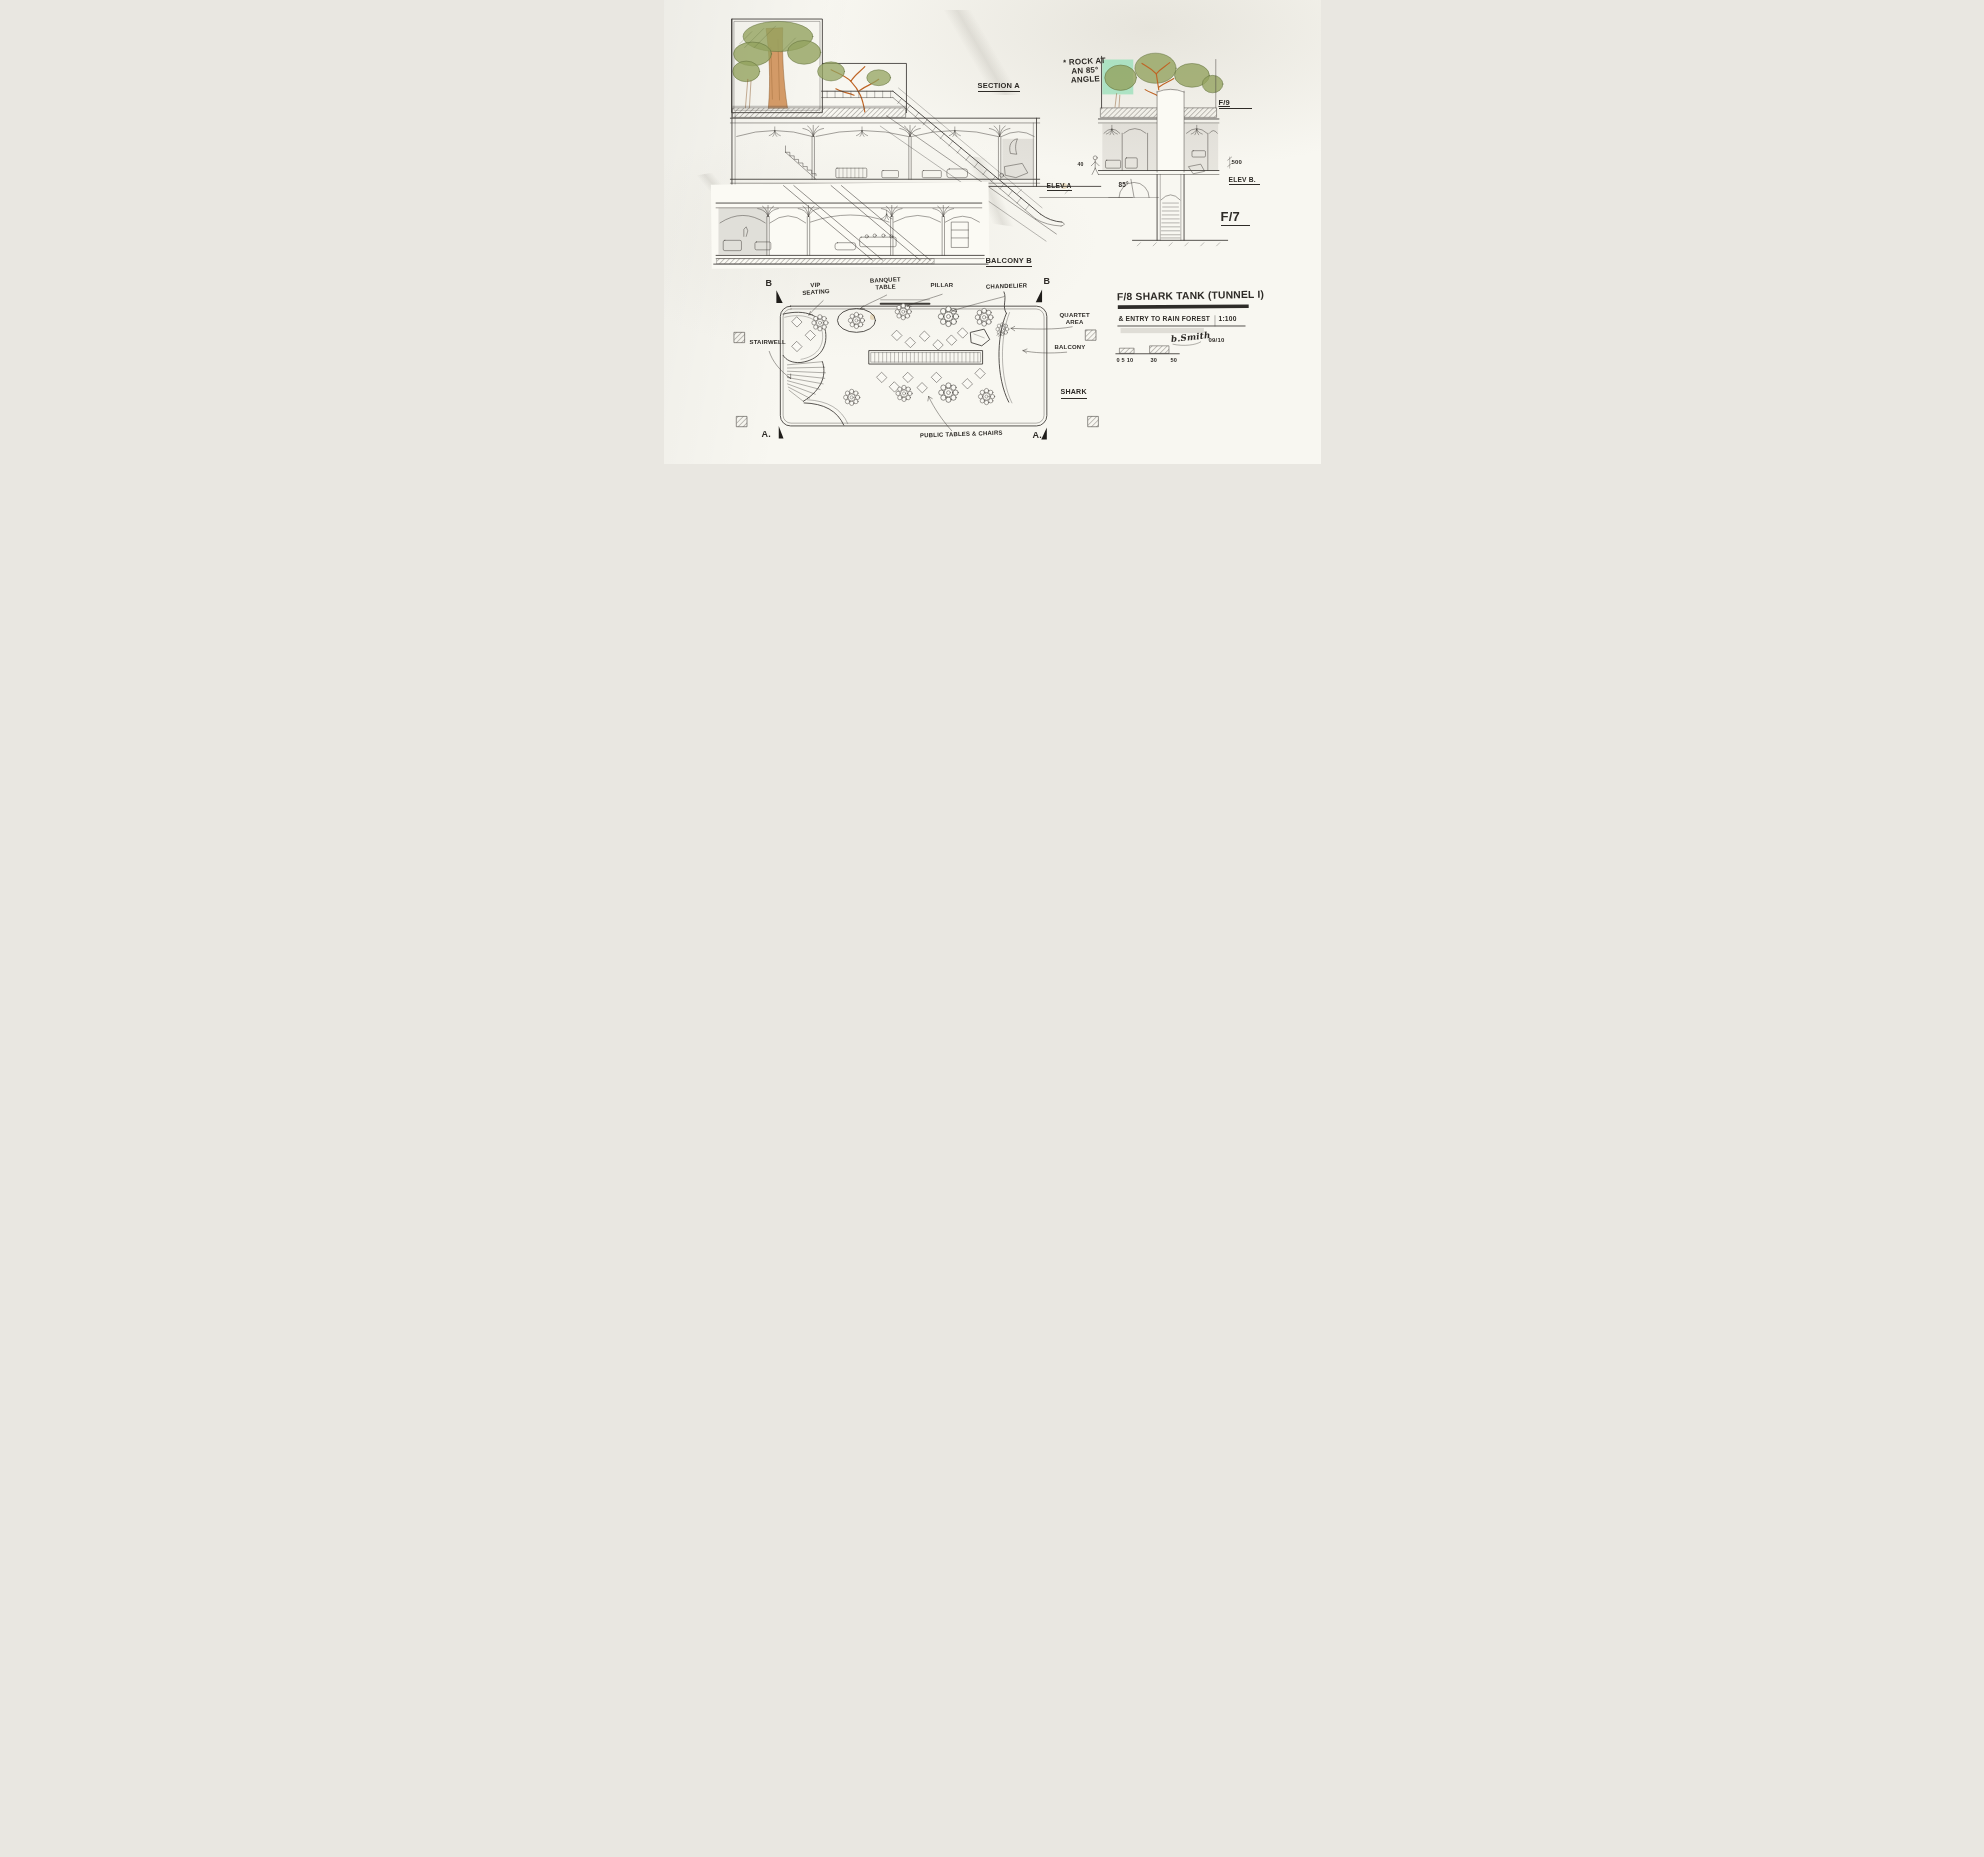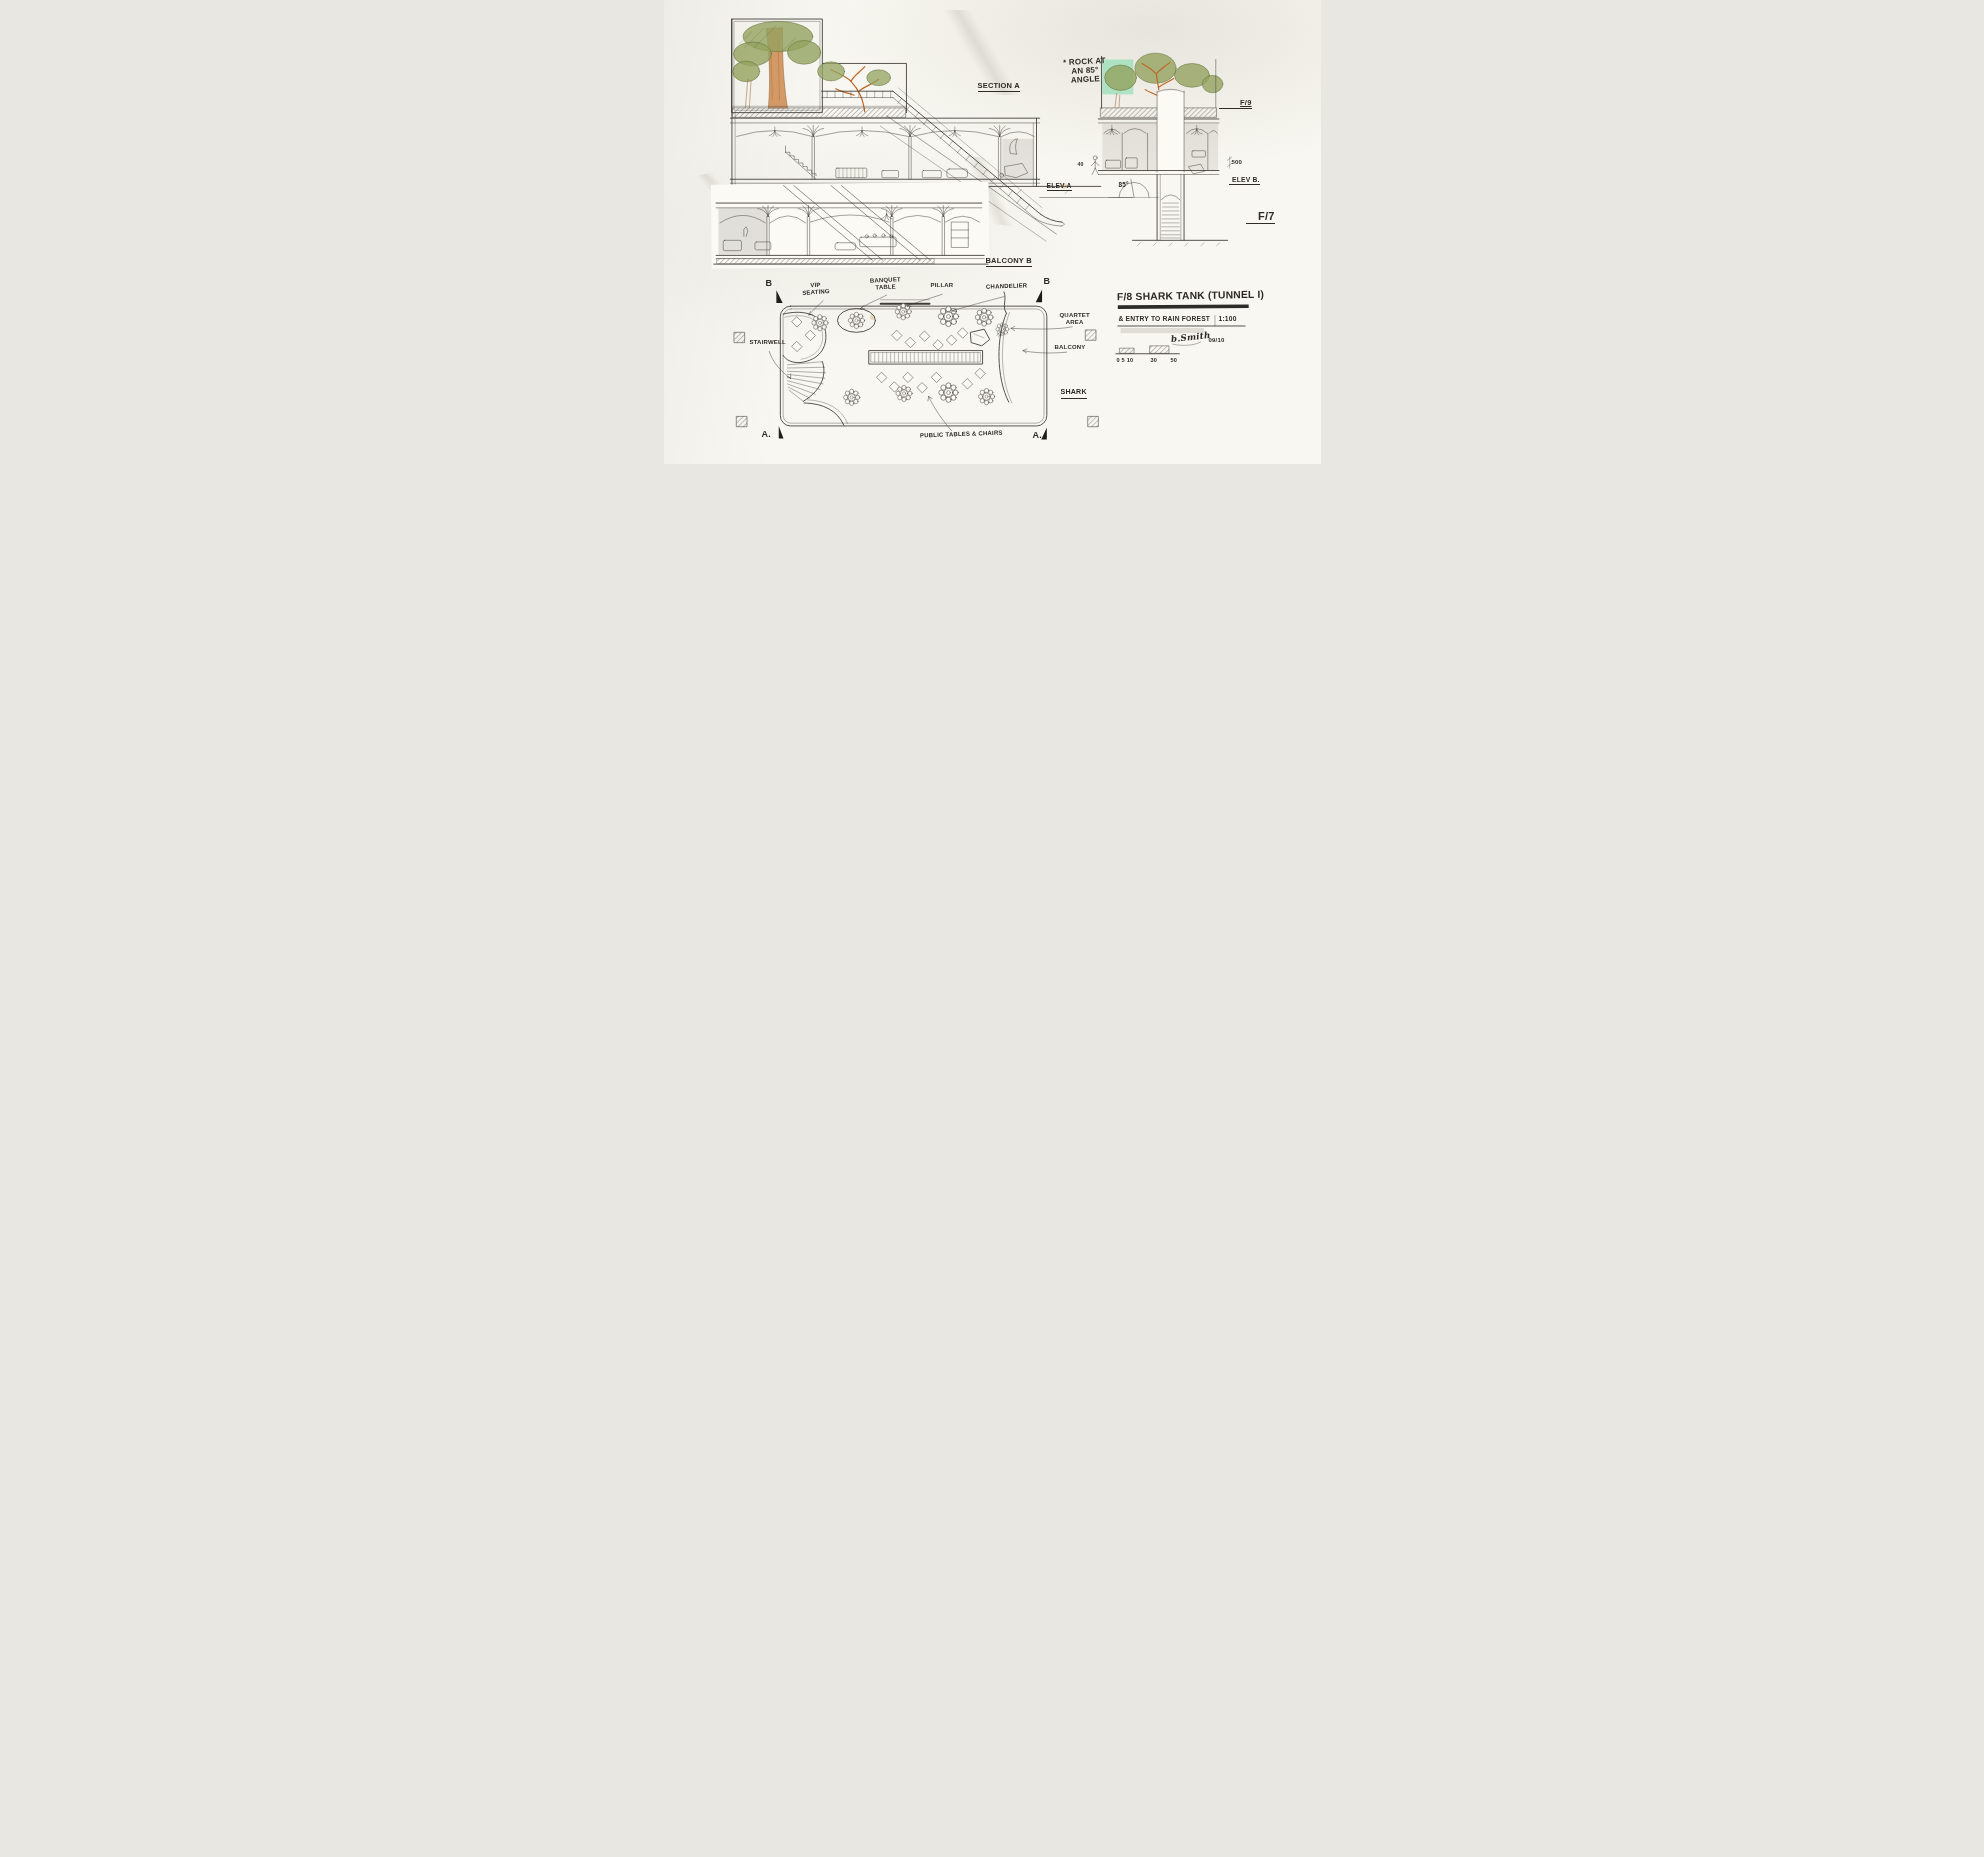--- a/index.html
+++ b/index.html
@@ -10,21 +10,21 @@
       radial-gradient(357px 167px at 28% 52%, rgba(198,194,184,.18), transparent 70%),
       linear-gradient(100deg, rgba(0,0,0,.045), transparent 26%),
       #f8f7f1;
     font-family:"Liberation Sans",sans-serif;
   }
   #sheet{position:absolute;left:0;top:0;}
   .s1{stroke:#3f3c38;stroke-width:1.2;fill:none;stroke-linecap:round;stroke-linejoin:round;}
   .s2{stroke-width:2.2;}
   .s3{stroke-width:5;}
   .lbl{position:absolute;color:#2e2b27;font-weight:700;letter-spacing:0.2px;white-space:pre-line;line-height:1.12;}
-  .ul{border-bottom:0.9px solid #2e2b27;padding-bottom:0.8px;display:inline-block;text-align:right;}
+  .ul{border-bottom:0.9px solid #2e2b27;padding-bottom:0.8px;display:inline-block;}
   .ctr{text-align:center;}
   .hand-title{font-size:10.3px;letter-spacing:0.2px;transform:rotate(-1deg);}
   .sig{font-family:"DejaVu Serif",serif;font-style:italic;font-weight:700;transform:rotate(-6deg);}
   .smudge{position:absolute;background:linear-gradient(60deg,transparent 42%,rgba(110,105,95,.14) 50%,transparent 58%);pointer-events:none;}
   .dot{position:absolute;border-radius:50%;background:#d9bf8f;opacity:.5;filter:blur(0.4px);pointer-events:none;}
 </style>
 </head>
 <body>
 
 <div id="stage">
@@ -348,21 +348,21 @@
   <div class="lbl ctr" style="left:391px;top:58px;font-size:8px;width:60px;transform:rotate(-3deg);">* ROCK AT
 AN 85°
 ANGLE</div>
 
   <div class="lbl ul" style="left:555px;top:99px;font-size:7.5px;width:33px;text-decoration:underline;">F/9</div>
   <div class="lbl ul" style="left:383px;top:182px;font-size:6.7px;">ELEV A</div>
   <div class="lbl" style="left:414px;top:162px;font-size:5.2px;">40</div>
   <div class="lbl" style="left:455px;top:181px;font-size:6.4px;">85°</div>
   <div class="lbl" style="left:568px;top:159px;font-size:6px;">500</div>
   <div class="lbl ul" style="left:565px;top:176px;font-size:6.7px;width:31px;">ELEV B.</div>
-  <div class="lbl ul" style="left:557px;top:210px;font-size:11px;width:29px;margin-left:25px;">F/7</div>
+  <div class="lbl ul" style="left:557px;top:210px;font-size:13px;width:29px;">F/7</div>
 
   <div class="lbl ul" style="left:322px;top:257px;font-size:7.5px;">BALCONY B</div>
 
   <div class="lbl" style="left:102px;top:278px;font-size:9px;">B</div>
   <div class="lbl" style="left:380px;top:276px;font-size:9px;">B</div>
   <div class="lbl" style="left:98px;top:429px;font-size:9px;">A.</div>
   <div class="lbl" style="left:369px;top:430px;font-size:9px;">A.</div>
 
   <div class="lbl ctr" style="left:138px;top:282px;font-size:6px;transform:rotate(-4deg);">VIP
 SEATING</div>

